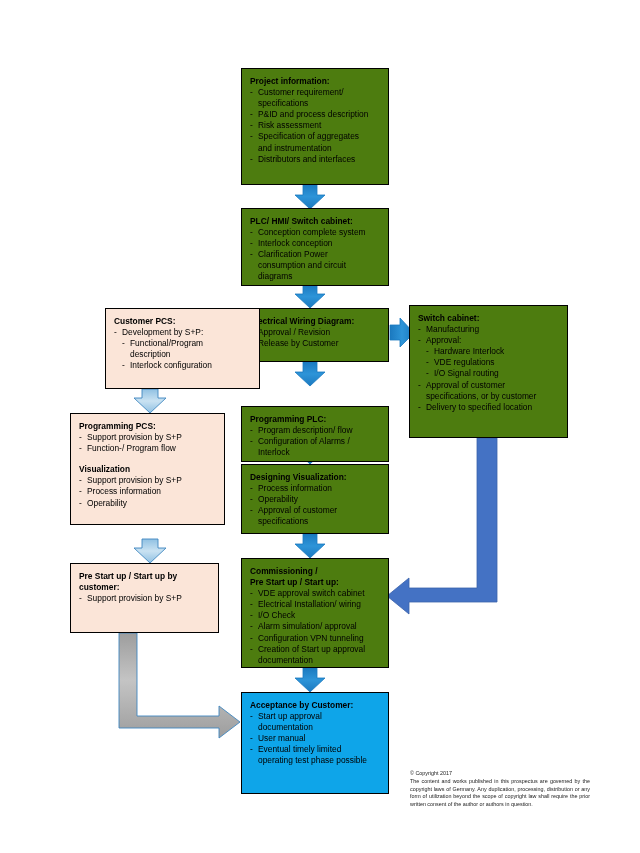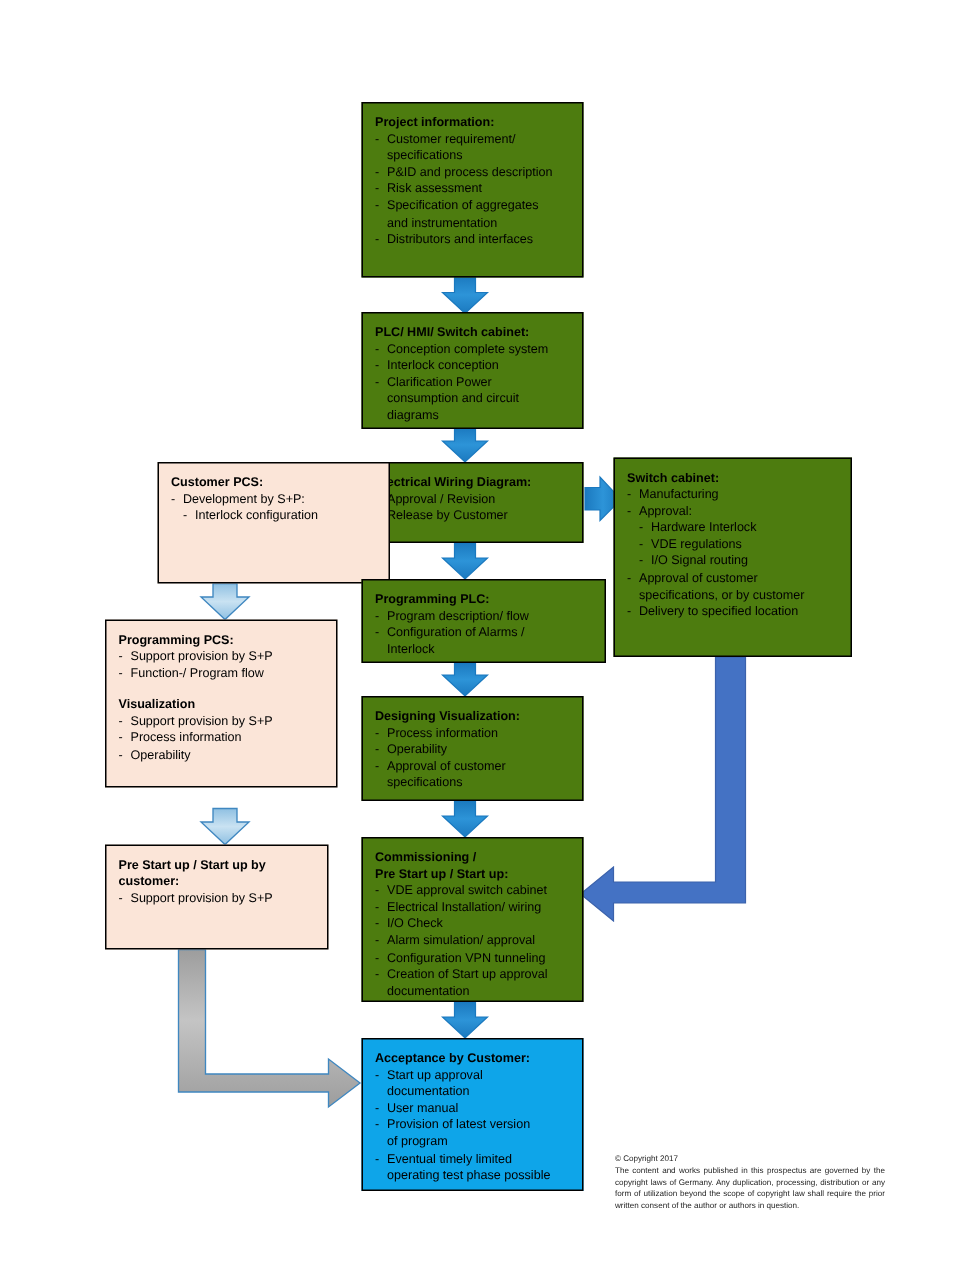--- a/index.html
+++ b/index.html
@@ -267,39 +267,41 @@
     <ul>
       <li>Approval / Revision</li>
       <li>Release by Customer</li>
     </ul>
   </div>
 
   <div class="box peach" style="left:70px; top:308px; width:155px; height:81px;margin-left:35px;">
     <span class="title">Customer PCS:</span>
     <ul>
       <li>Development by S+P:</li>
+      <li class="sub">Functional/Program
+description</li>
       <li class="sub">Interlock configuration</li>
     </ul>
   </div>
 
   <div class="box blue" style="left:409px; top:305px; width:159px; height:133px;">
     <span class="title">Switch cabinet:</span>
     <ul>
       <li>Manufacturing</li>
       <li>Approval:</li>
       <li class="sub">Hardware Interlock</li>
       <li class="sub">VDE regulations</li>
       <li class="sub">I/O Signal routing</li>
       <li>Approval of customer
 specifications, or by customer</li>
       <li>Delivery to specified location</li>
     </ul>
   </div>
 
-  <div class="box blue" style="left:241px; top:386px; width:163px; height:56px;">
+  <div class="box blue" style="left:241px; top:406px; width:148px; height:56px;">
     <span class="title">Programming PLC:</span>
     <ul>
       <li>Program description/ flow</li>
       <li>Configuration of Alarms /
 Interlock</li>
     </ul>
   </div>
 
   <div class="box peach" style="left:70px; top:413px; width:155px; height:112px;">
     <span class="title">Programming PCS:</span>
@@ -347,22 +349,20 @@
 documentation</li>
     </ul>
   </div>
 
   <div class="box green" style="left:241px; top:692px; width:148px; height:102px;">
     <span class="title">Acceptance by Customer:</span>
     <ul>
       <li>Start up approval
 documentation</li>
       <li>User manual</li>
-      <li>Provision of latest version
-of program</li>
       <li>Eventual timely limited
 operating test phase possible</li>
     </ul>
   </div>
 
   <div class="copyright">
     <span class="cr-head">© Copyright 2017</span>
     <span class="cr-body">The content and works published in this prospectus are governed by the copyright laws of Germany. Any duplication, processing, distribution or any form of utilization beyond the scope of copyright law shall require the prior written consent of the author or authors in question.</span>
   </div>
 

